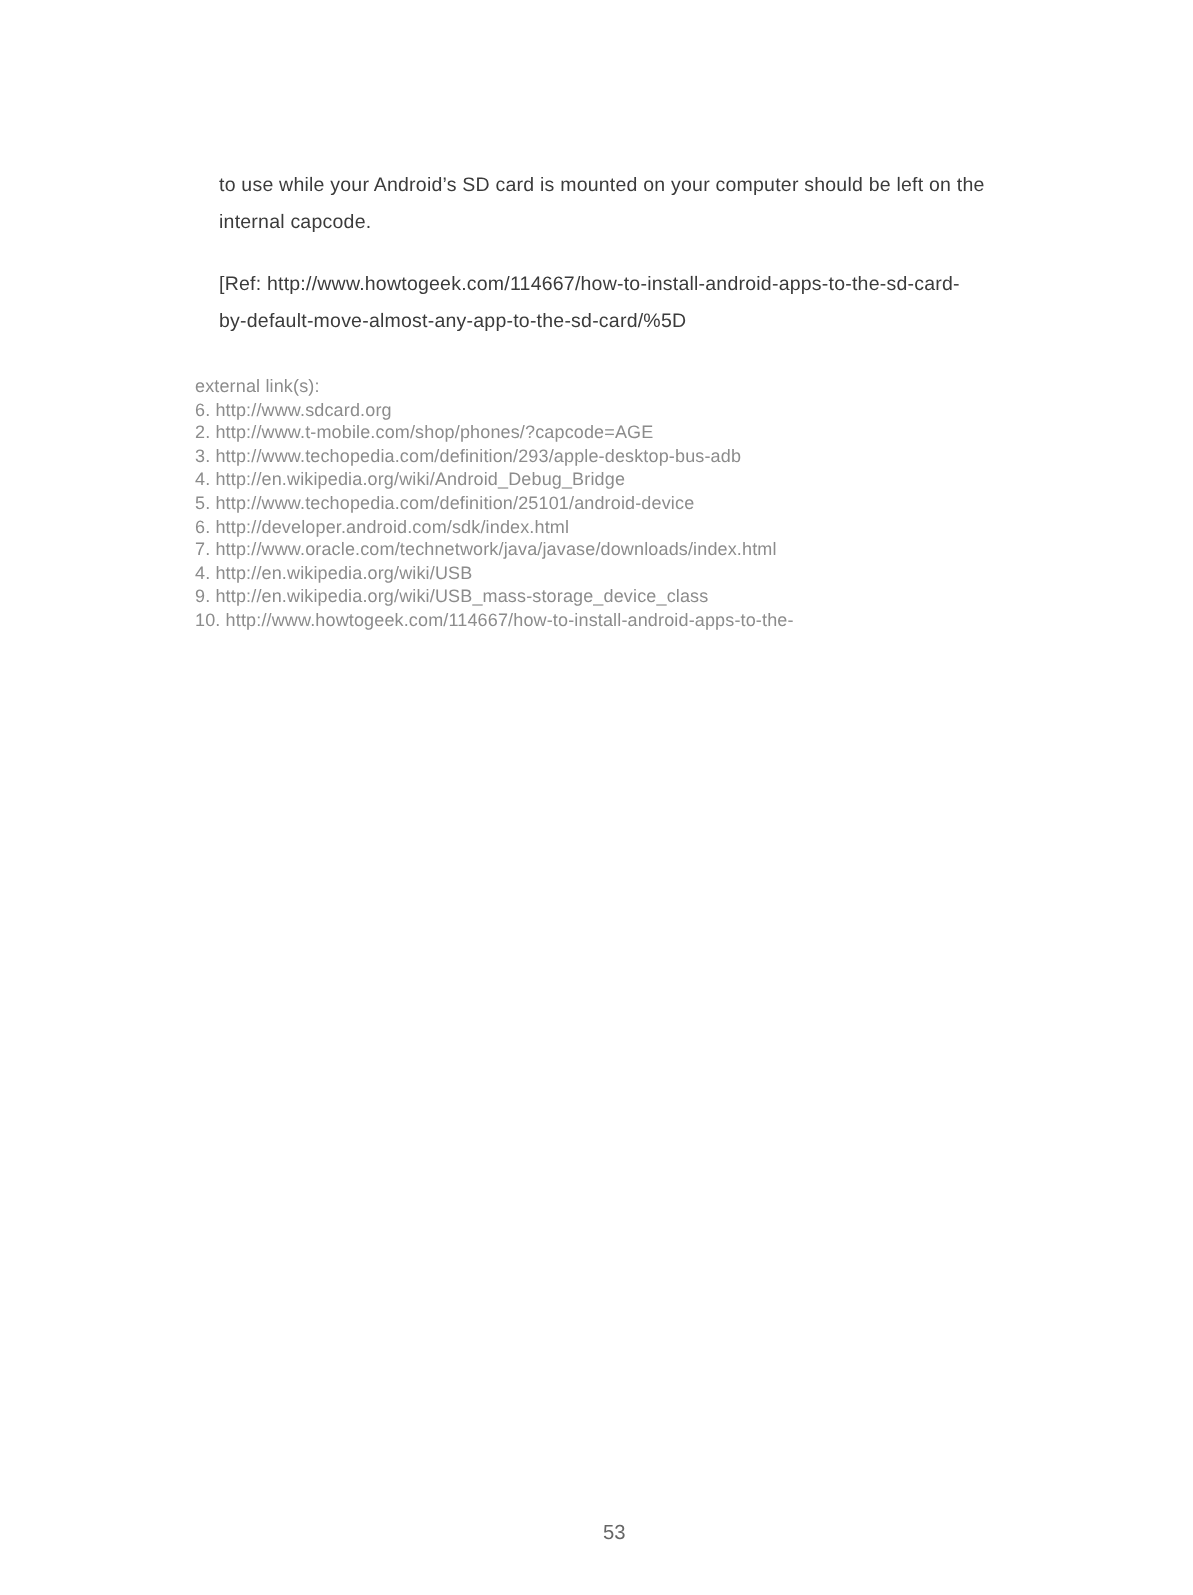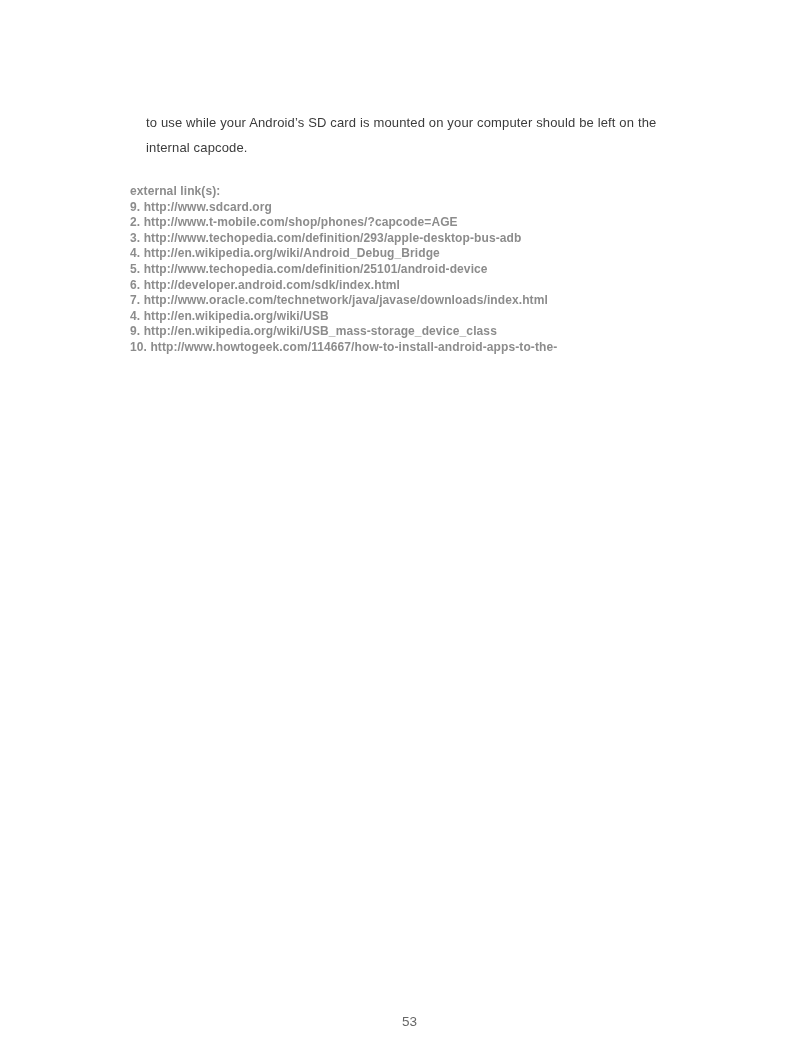--- a/index.html
+++ b/index.html
@@ -42,21 +42,20 @@
   .links {
     margin-top: 24px;
     color: #8c8c8c;
     font-size: 12px;
     line-height: 15.6px;
     letter-spacing: 0.1px;
   }
   .links .line {
     display: block;
     white-space: nowrap;
-    font-weight: bold;
   }
   .footer {
     position: absolute;
     left: 12px;
     top: 1014px;
     width: 795px;
     text-align: center;
     font-family: Liberation Sans, sans-serif;
     font-size: 13.5px;
     color: #666666;
@@ -66,24 +65,28 @@
 <body>
 
 <div class="page">
   <div class="content">
 
     <p class="para">
       <span class="line">to use while your Android’s SD card is mounted on your computer should be left on the</span>
       <span class="line">internal capcode.</span>
     </p>
 
+    <p class="para para-ref">
+      <span class="line">[Ref: http://www.howtogeek.com/114667/how-to-install-android-apps-to-the-sd-card-</span>
+      <span class="line">by-default-move-almost-any-app-to-the-sd-card/%5D</span>
+    </p>
 
     <div class="links">
       <span class="line">external link(s):</span>
-      <span class="line">9. http://www.sdcard.org</span>
+      <span class="line">6. http://www.sdcard.org</span>
       <span class="line">2. http://www.t-mobile.com/shop/phones/?capcode=AGE</span>
       <span class="line">3. http://www.techopedia.com/definition/293/apple-desktop-bus-adb</span>
       <span class="line">4. http://en.wikipedia.org/wiki/Android_Debug_Bridge</span>
       <span class="line">5. http://www.techopedia.com/definition/25101/android-device</span>
       <span class="line">6. http://developer.android.com/sdk/index.html</span>
       <span class="line">7. http://www.oracle.com/technetwork/java/javase/downloads/index.html</span>
       <span class="line">4. http://en.wikipedia.org/wiki/USB</span>
       <span class="line">9. http://en.wikipedia.org/wiki/USB_mass-storage_device_class</span>
       <span class="line">10. http://www.howtogeek.com/114667/how-to-install-android-apps-to-the-</span>
     </div>

